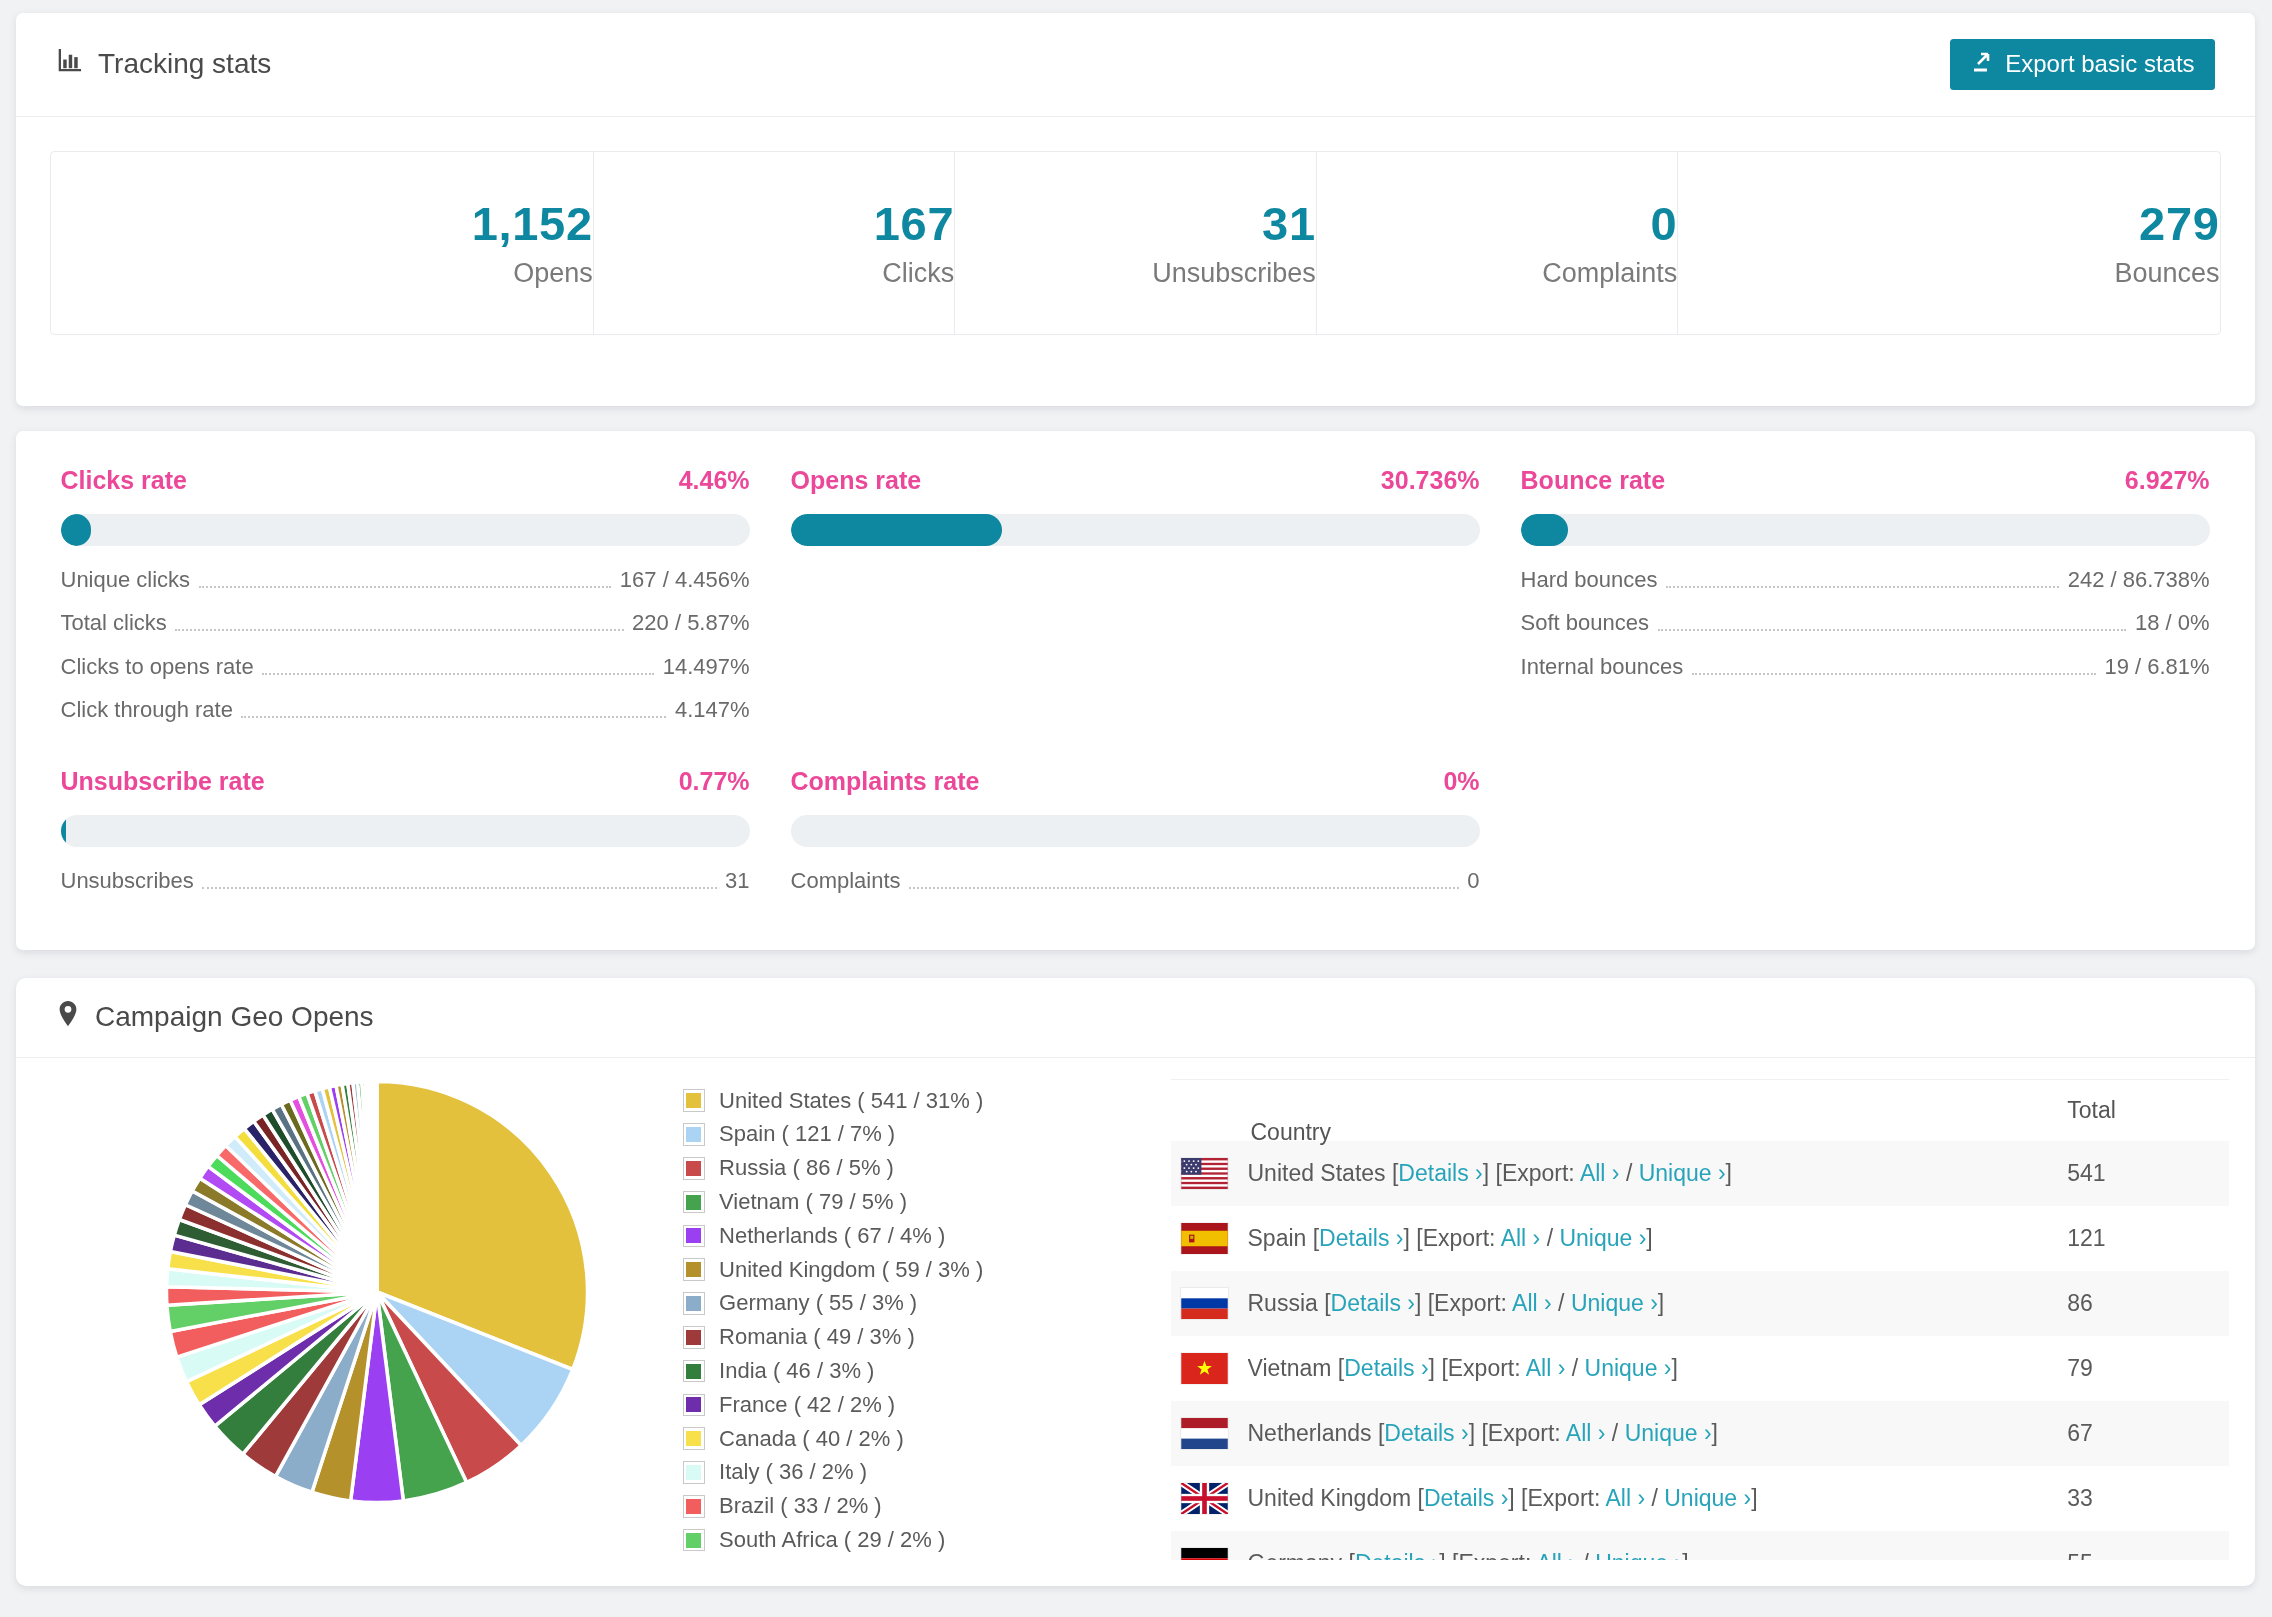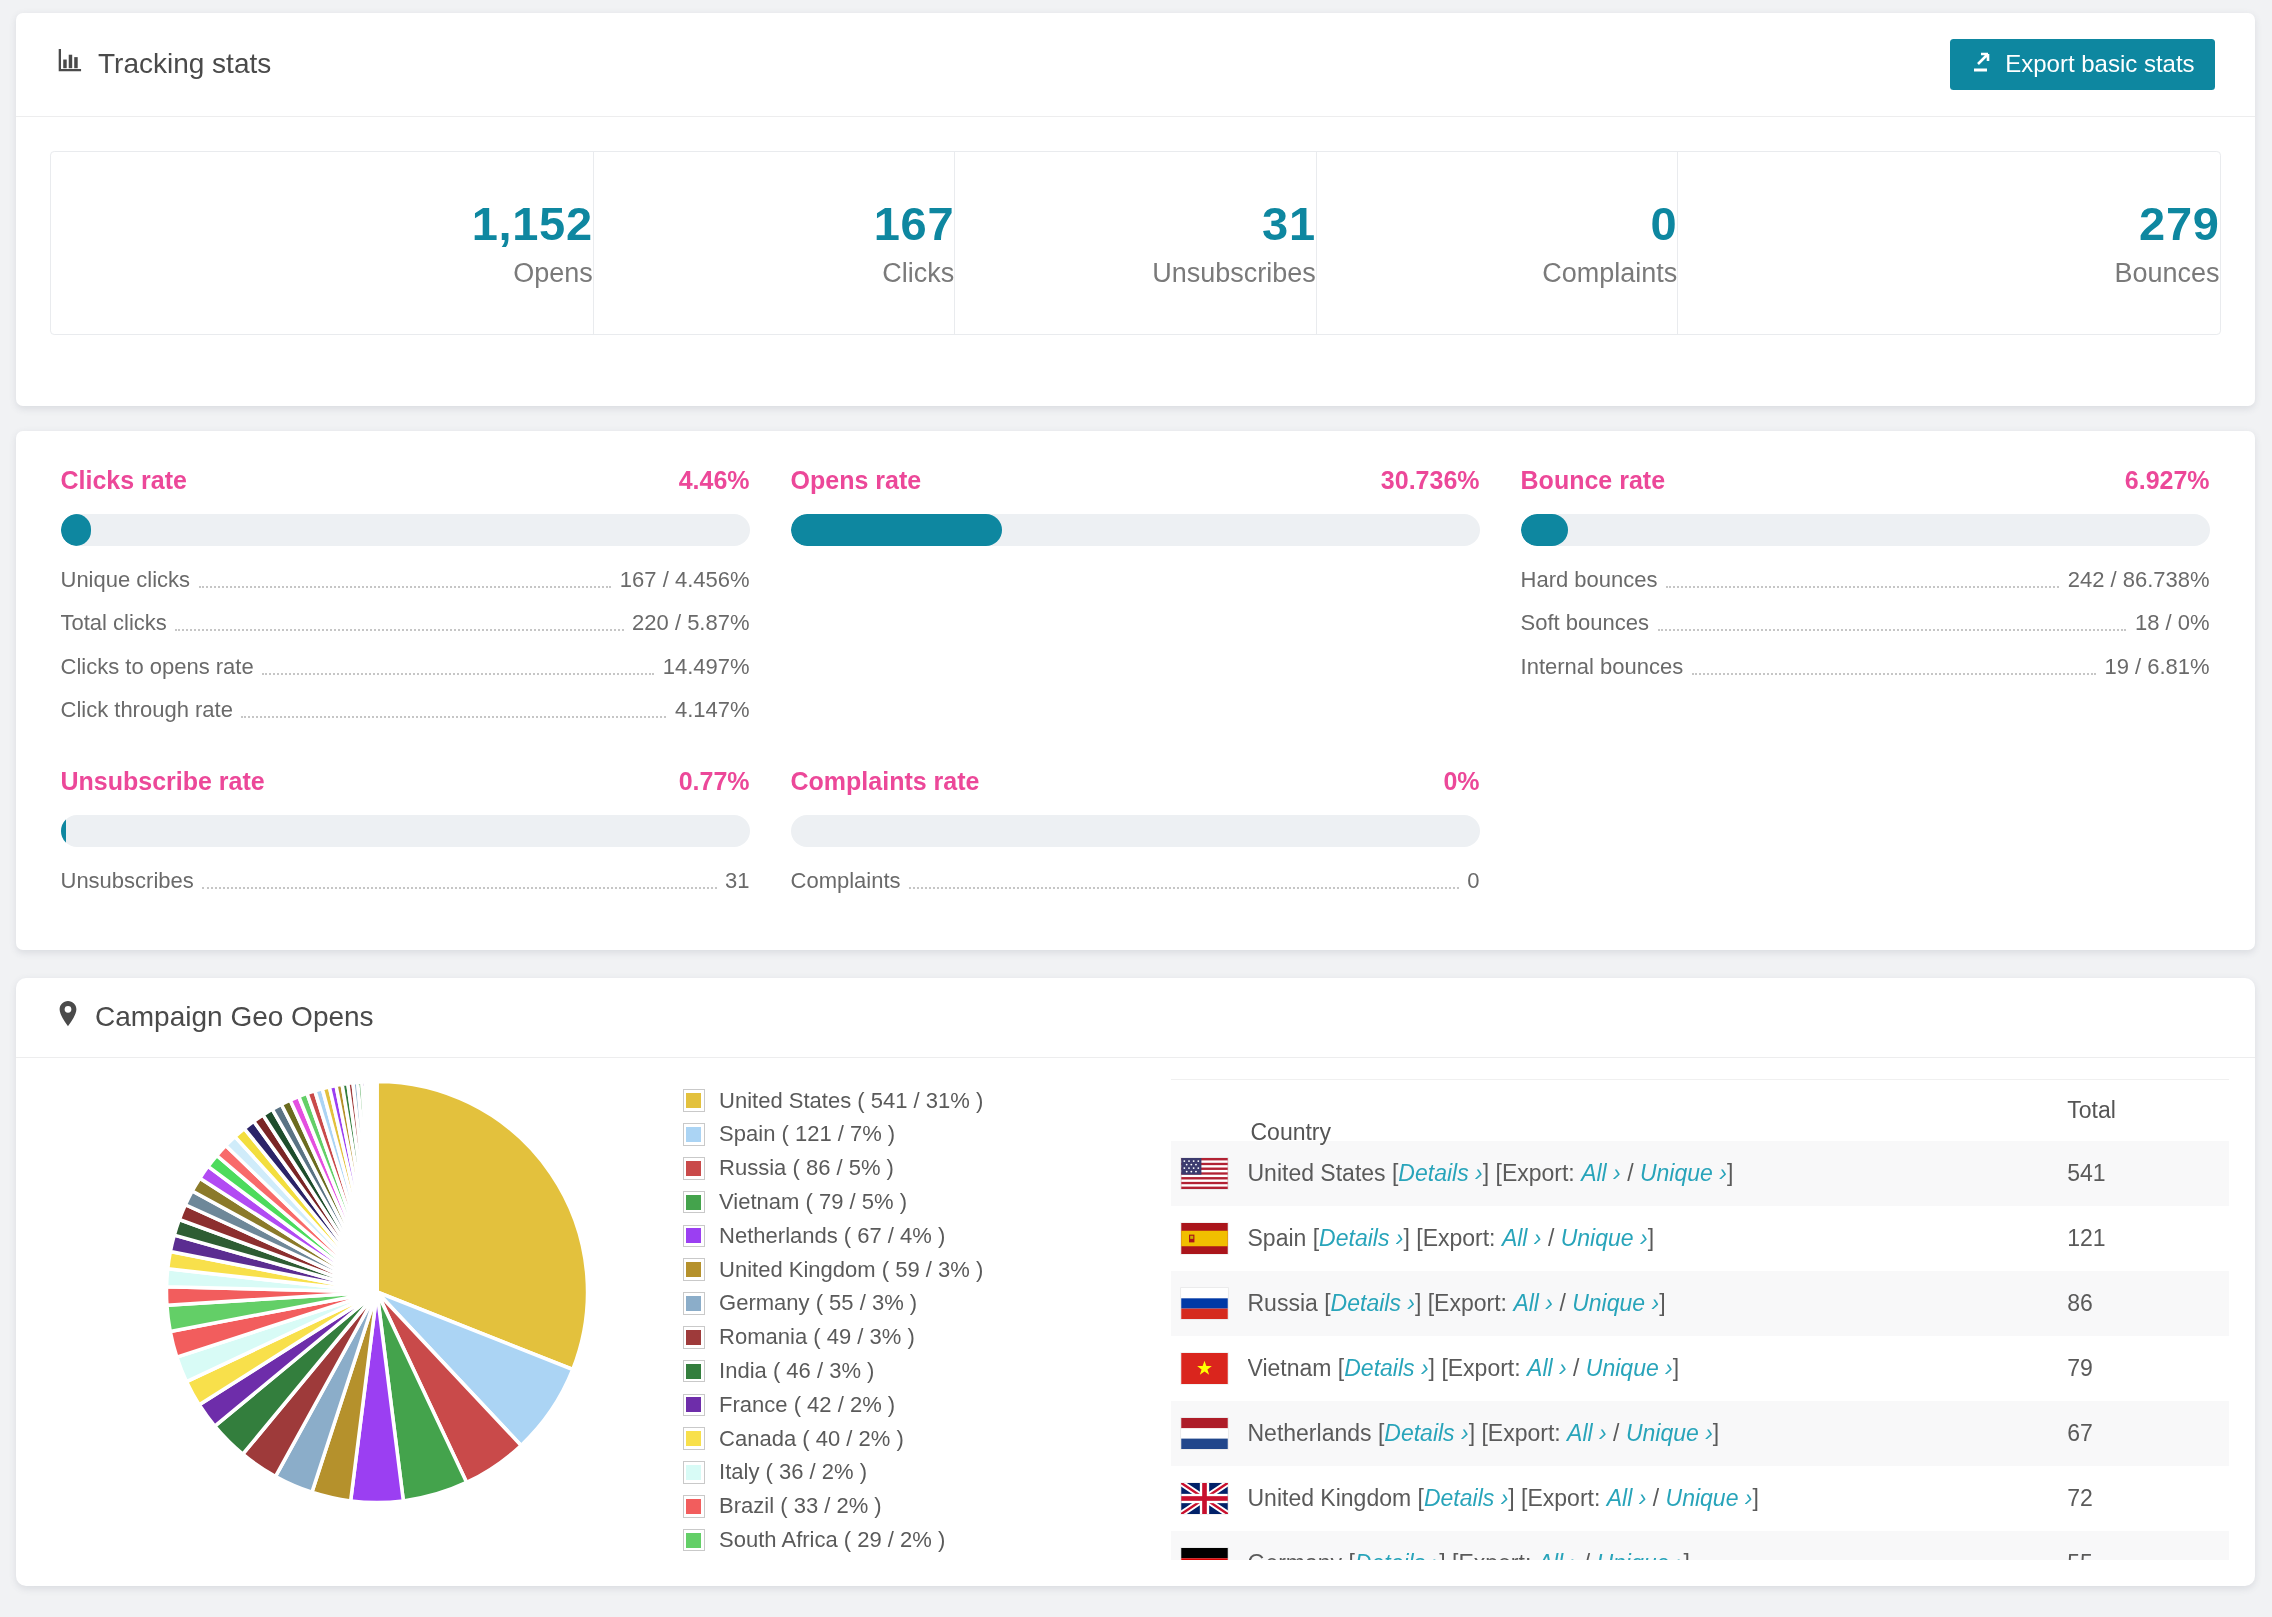--- a/index.html
+++ b/index.html
@@ -71,21 +71,21 @@
   .geo-thead { height:61px; display:flex; align-items:center; font-size:23px; color:#555; }
   .geo-thead .th-country { padding-left:80px; flex:1;margin-top:44px; }
   .geo-thead .th-total { flex:0 0 162px; }
   .geo-row { height:65px; display:flex; align-items:center; padding-left:10px; font-size:23px; color:#5a5a5a; }
   .geo-row.odd { background:#f8f8f9; }
   .geo-row .flag { width:47px; height:31px; margin-right:20px; flex:none;
     box-shadow:0 0 0 0.7px rgba(0,0,0,.08); }
   .geo-row .flag svg { display:block; width:47px; height:31px; }
   .geo-row .cname { flex:1; white-space:nowrap; overflow:hidden; }
   .geo-row .ctotal { flex:0 0 162px; }
-  .geo-row a { color:var(--link); text-decoration:none; cursor:pointer;font-style:italic; }
+  .geo-row a { color:var(--link); text-decoration:none; cursor:pointer; }
 </style>
 </head>
 <body>
 
 <div class="card card1">
   <div class="card1-head">
     <div class="card-title">
       <span>
         <svg width="27" height="27" viewBox="0 0 28 28" fill="none">
           <path d="M4 2v22h22" stroke="#4a4a4a" stroke-width="2.4"></path>
@@ -475,21 +475,21 @@
                 <rect width="60" height="40" fill="#012169"></rect>
                 <path d="M0,0 60,40 M60,0 0,40" stroke="#fff" stroke-width="8"></path>
                 <path d="M0,0 60,40 M60,0 0,40" stroke="#c8102e" stroke-width="3.2"></path>
                 <rect x="24" width="12" height="40" fill="#fff"></rect>
                 <rect y="14" width="60" height="12" fill="#fff"></rect>
                 <rect x="27" width="6" height="40" fill="#c8102e"></rect>
                 <rect y="17" width="60" height="6" fill="#c8102e"></rect>
               </svg>
             </span>
             <span class="cname">United Kingdom [<a>Details ›</a>] [Export: <a>All ›</a> / <a>Unique ›</a>]</span>
-            <span class="ctotal">72</span>
+            <span class="ctotal">33</span>
           </div>
           <div class="geo-row odd">
             <span class="flag">
               <svg viewBox="0 0 60 40">
                 <rect width="60" height="13.3" fill="#000"></rect>
                 <rect y="13.3" width="60" height="13.3" fill="#dd0000"></rect>
                 <rect y="26.6" width="60" height="13.4" fill="#ffce00"></rect>
               </svg>
             </span>
             <span class="cname">Germany [<a>Details ›</a>] [Export: <a>All ›</a> / <a>Unique ›</a>]</span>

